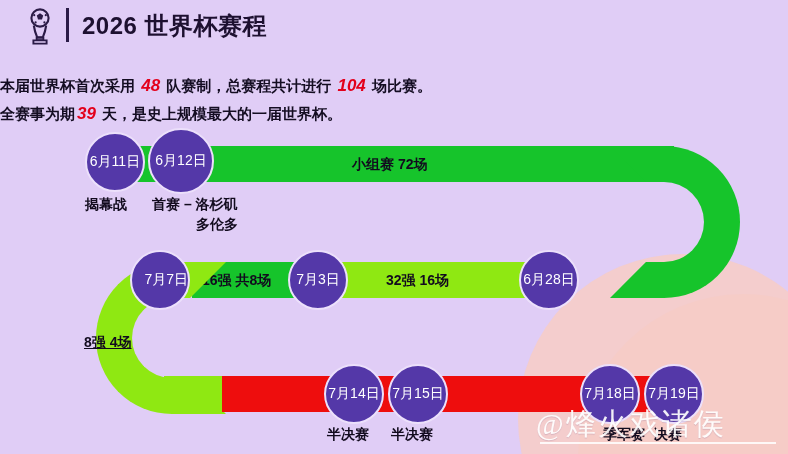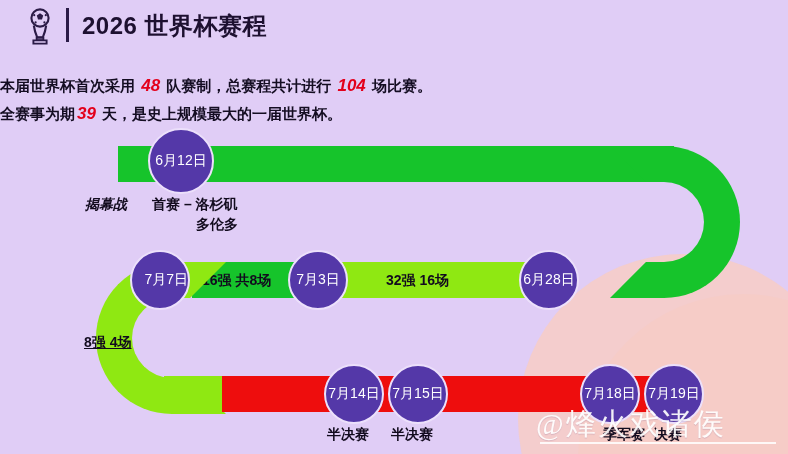--- a/index.html
+++ b/index.html
@@ -135,42 +135,46 @@
       <span class="hl">104</span>
       <span>场比赛。</span>
     </div>
     <div class="intro-line">
       <span>全赛事为期</span><span class="hl">39</span>
       <span>天，是史上规模最大的一届世界杯。</span>
     </div>
   </div>
 
   <div class="bar g-dark" style="left:118px;top:146px;width:556px;"></div>
+  <div class="barlabel" style="left:352px;top:146px;">小组赛 72场</div>
 
   <div class="turn turn-right" style="left:610px;top:146px;"></div>
 
   <div class="bar g-light" style="left:356px;top:262px;width:200px;"></div>
   <div class="barlabel" style="left:386px;top:262px;text-align:center;">32强 16场</div>
 
   <div class="bar g-dark" style="left:192px;top:262px;width:112px;"></div>
   <div class="barlabel" style="left:202px;top:262px;">16强 共8场</div>
 
   <div class="bar g-light" style="left:300px;top:262px;width:60px;"></div>
 
   <div class="turn turn-left" style="left:96px;top:262px;"></div>
 
   <div class="curvelabel" style="left:84px;top:334px;text-decoration:underline;">8强 4场</div>
 
   <div class="bar g-light" style="left:164px;top:376px;width:62px;"></div>
   <div class="bar red" style="left:222px;top:376px;width:438px;"></div>
 
+  <div class="node" style="left:85px;top:132px;">
+    <span>6月11日</span>
+  </div>
   <div class="node lg" style="left:148px;top:128px;">
     <span>6月12日</span>
   </div>
-  <div class="nodelabel" style="left:85px;top:194px;font-style:italic;">揭幕战</div>
+  <div class="nodelabel" style="left:85px;top:194px;">揭幕战</div>
   <div class="nodelabel" style="left:152px;top:194px;">首赛 – 洛杉矶</div>
   <div class="nodelabel" style="left:196px;top:214px;">多伦多</div>
 
   <div class="node" style="left:519px;top:250px;">
     <span>6月28日</span>
   </div>
   <div class="node" style="left:288px;top:250px;">
     <span>7月3日</span>
   </div>
   <div class="node" style="left:130px;top:250px;justify-content:flex-end;">

